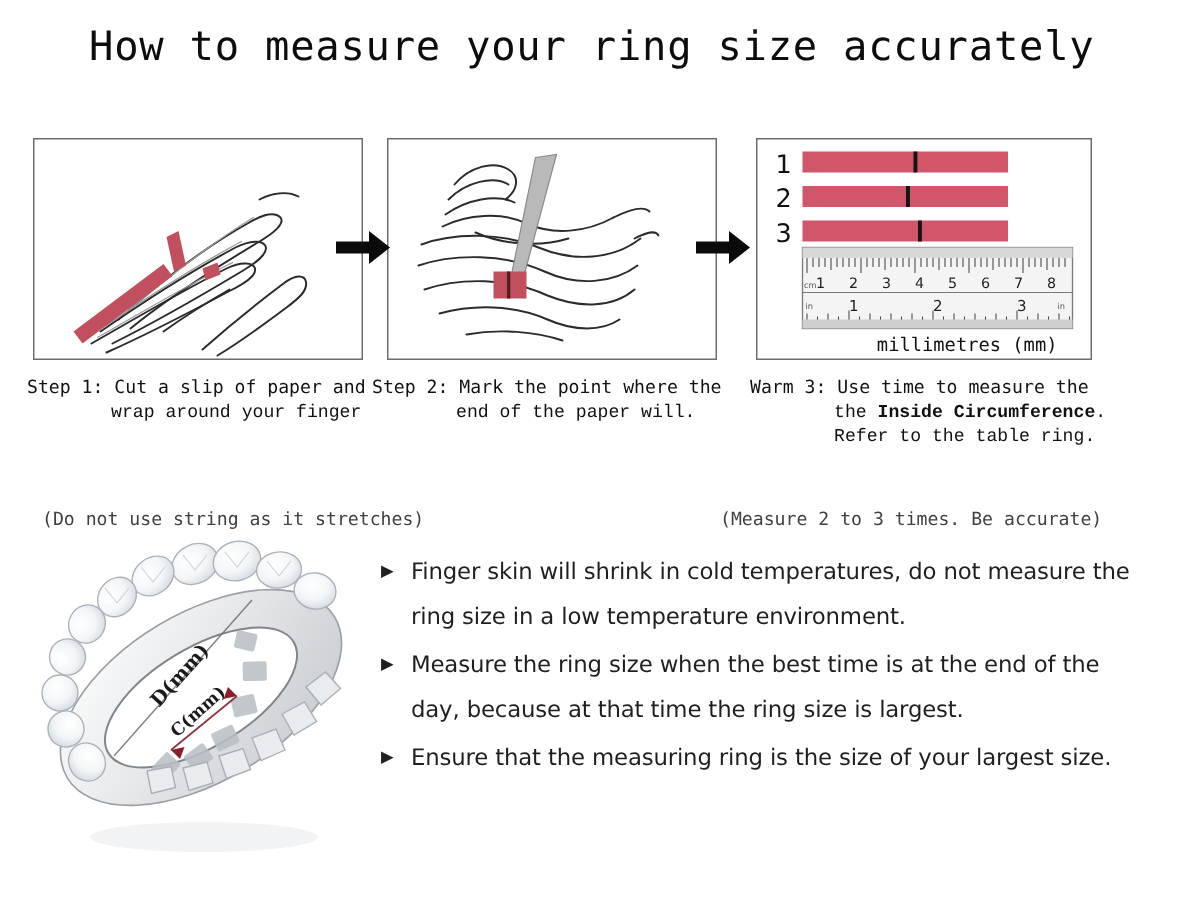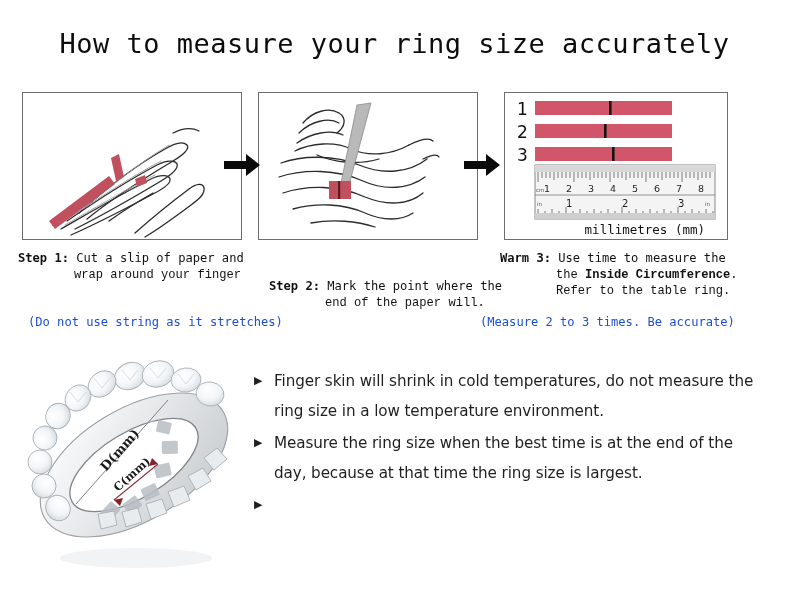--- a/index.html
+++ b/index.html
@@ -8,21 +8,21 @@
     background:#ffffff;
     font-family:"DejaVu Sans", sans-serif;
     position:relative;
     overflow:hidden;
     color:#111;
   }
   .page{position:absolute;inset:0;}
 
   
   .title{
-    position:absolute; left:0; top:28px; width:789px;
+    position:absolute; left:0; top:16px; width:789px;
     text-align:center;
     font-family:"DejaVu Sans Mono", monospace;
     font-size:27px;
     letter-spacing:0.5px;
     color:#0d0d0d;
     white-space:nowrap;
   }
 
   
   .panel{
@@ -48,32 +48,33 @@
   
   .caption{
     position:absolute;
     font-family:"DejaVu Sans Mono", monospace;
     font-size:12.1px;
     line-height:16.5px;
     color:#111;
     white-space:pre;
   }
   #cap1{left:18px;top:250px;}
-  #cap2{left:269px;top:250px;margin-top:28px;}
+  #cap2{left:248px;top:250px;}
   #cap3{left:500px;top:250px;}
-  .caption .lbl{font-weight:bold;}
+  .caption .lbl{font-weight:normal;}
   .caption .indent{display:block;padding-left:56px;font-family:Liberation Mono, monospace;}
   .caption .bold{font-weight:bold;}
 
   .note{
     position:absolute;
     font-family:"DejaVu Sans Mono", monospace;
     font-size:12.1px;
-    color:#1d4ed8;
+    color:#404040;
     white-space:nowrap;
+    margin-top:24px;
   }
   #note1{left:28px;top:315px;}
   #note3{left:480px;top:315px;}
 
   
   .tips{
     position:absolute;
     left:254px;top:366px;width:500px;
   }
   .tips-head{
@@ -405,16 +406,17 @@
     <div class="tip">
       <span class="bullet">▶</span>
       <span>Finger skin will shrink in cold temperatures, do not measure the ring size in a low temperature environment.</span>
     </div>
     <div class="tip">
       <span class="bullet">▶</span>
       <span>Measure the ring size when the best time is at the end of the day, because at that time the ring size is largest.</span>
     </div>
     <div class="tip">
       <span class="bullet">▶</span>
+      <span>Ensure that the measuring ring is the size of your largest size.</span>
     </div>
   </div>
 
 </div>
 
 </body></html>

